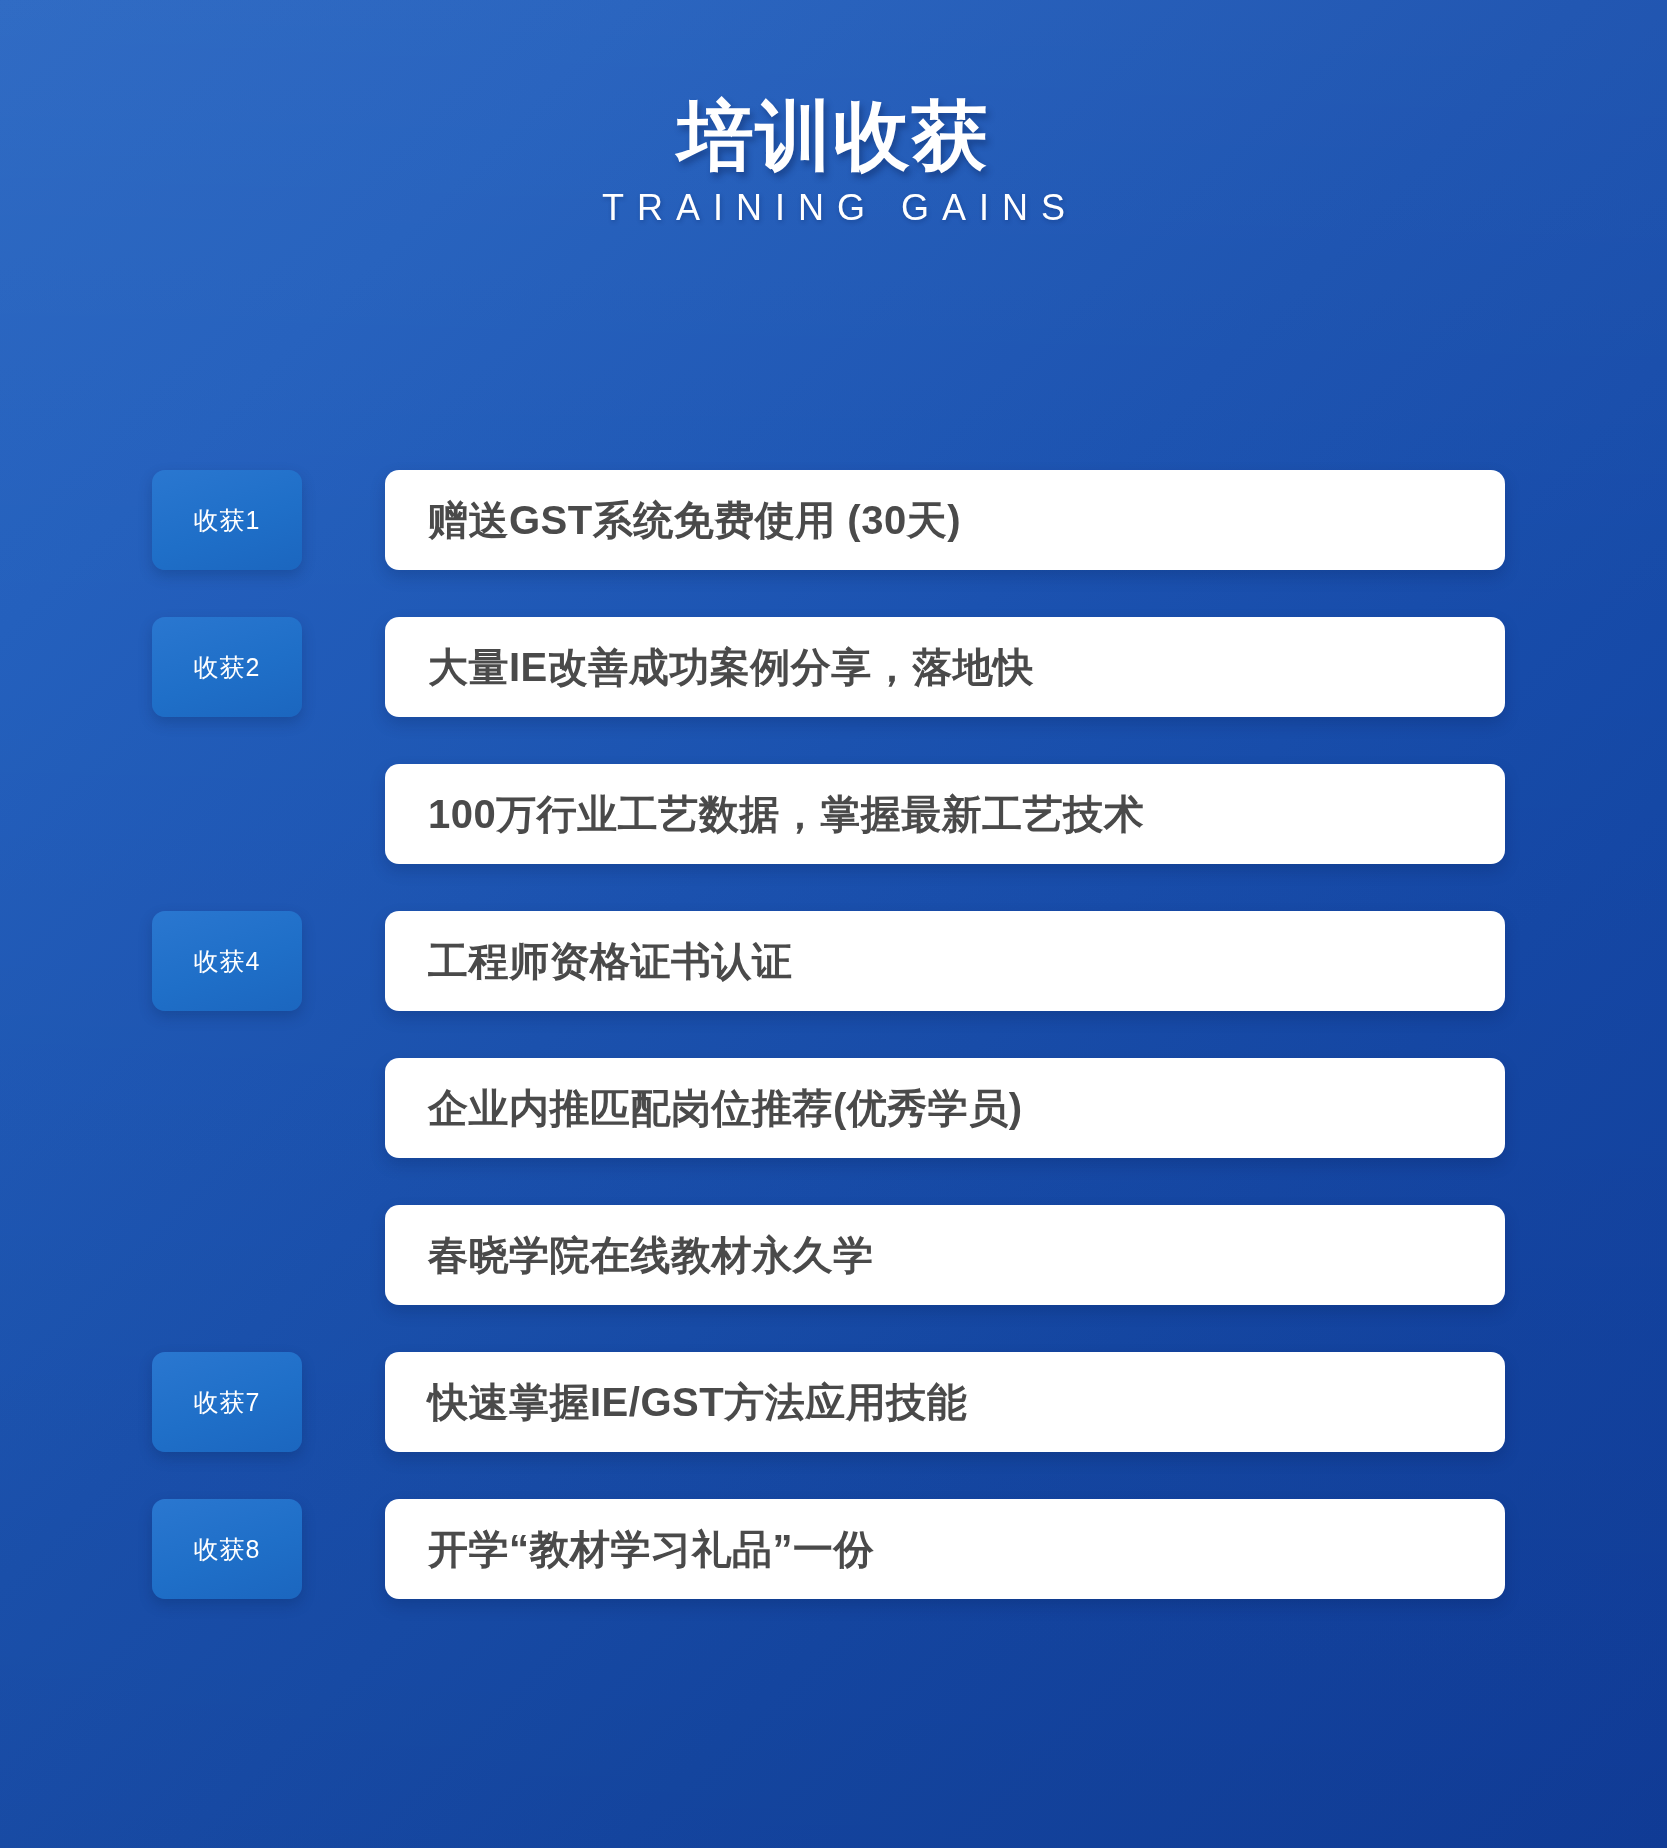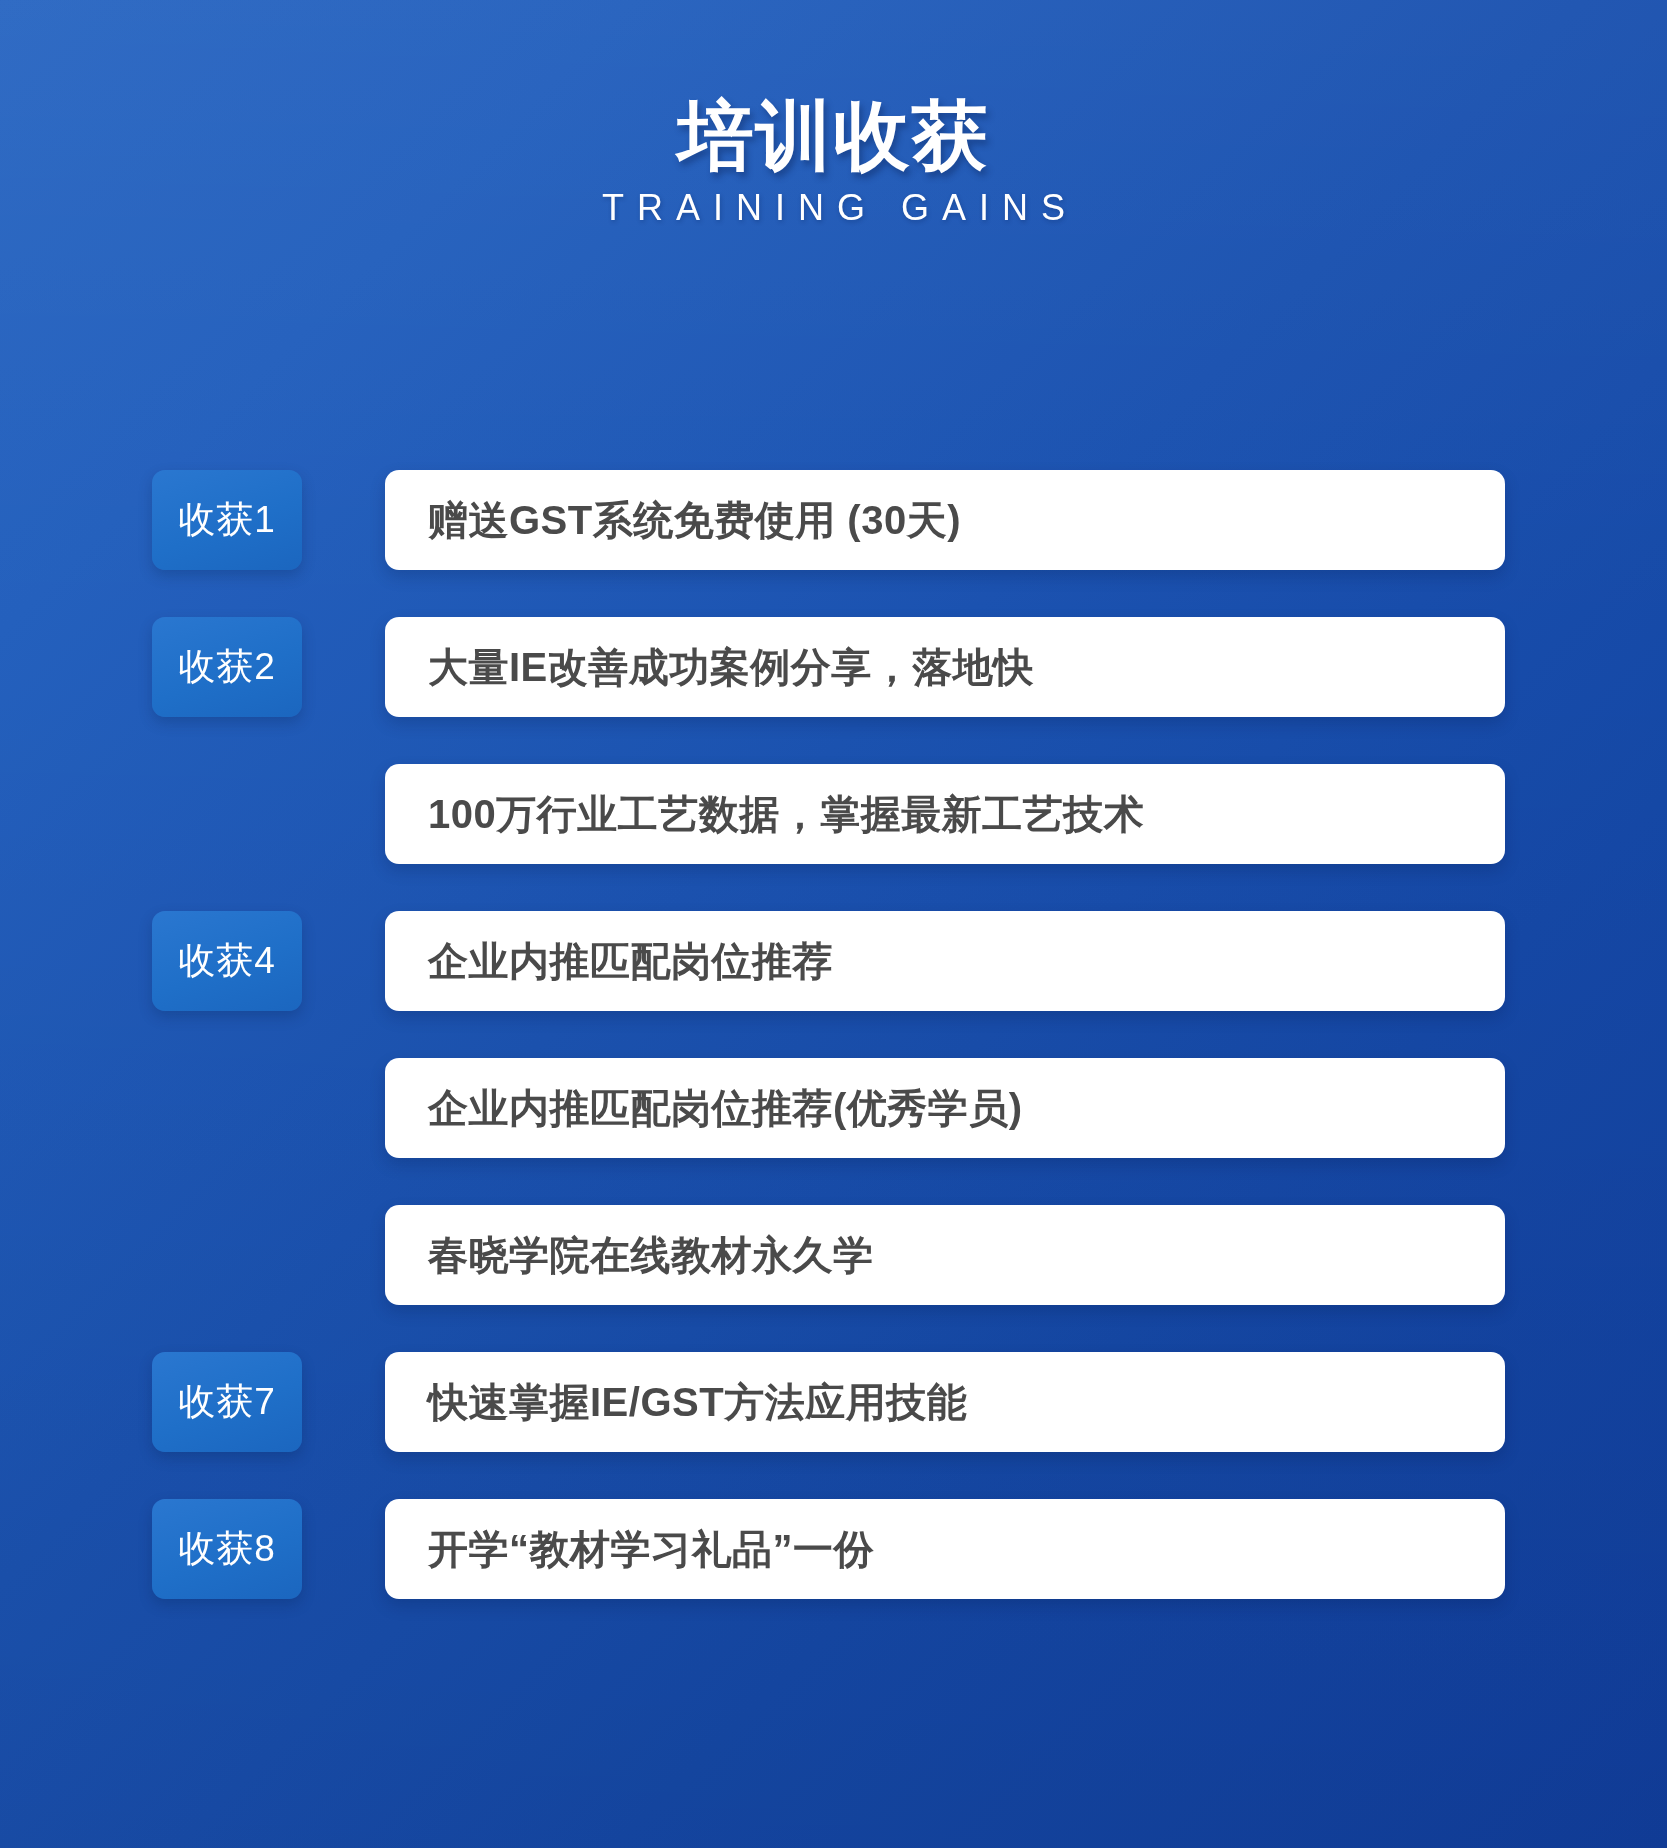--- a/index.html
+++ b/index.html
@@ -74,21 +74,21 @@
     top: 0;
     width: 150px;
     height: 100px;
     border-radius: 13px;
     background: linear-gradient(160deg, #2a77d0 0%, #1f6fc8 55%, #1b66bf 100%);
     box-shadow: 0 6px 14px rgba(6,26,70,0.22);
     display: flex;
     align-items: center;
     justify-content: center;
     color: #ffffff;
-    font-size: 37px;
+    font-size: 25px;
     font-weight: 400;
     letter-spacing: 1px;
   }
 
   .card {
     position: absolute;
     left: 385px;
     top: 0;
     width: 1120px;
     height: 100px;
@@ -137,21 +137,21 @@
 
     <div class="row">
       <div class="card">
         <div class="card-text">100万行业工艺数据，掌握最新工艺技术</div>
       </div>
     </div>
 
     <div class="row">
       <div class="badge">收获4</div>
       <div class="card">
-        <div class="card-text">企业内推匹配岗位推荐</div>
+        <div class="card-text">工程师资格证书认证</div>
       </div>
     </div>
 
     <div class="row">
       <div class="card">
         <div class="card-text">企业内推匹配岗位推荐(优秀学员)</div>
       </div>
     </div>
 
     <div class="row">

